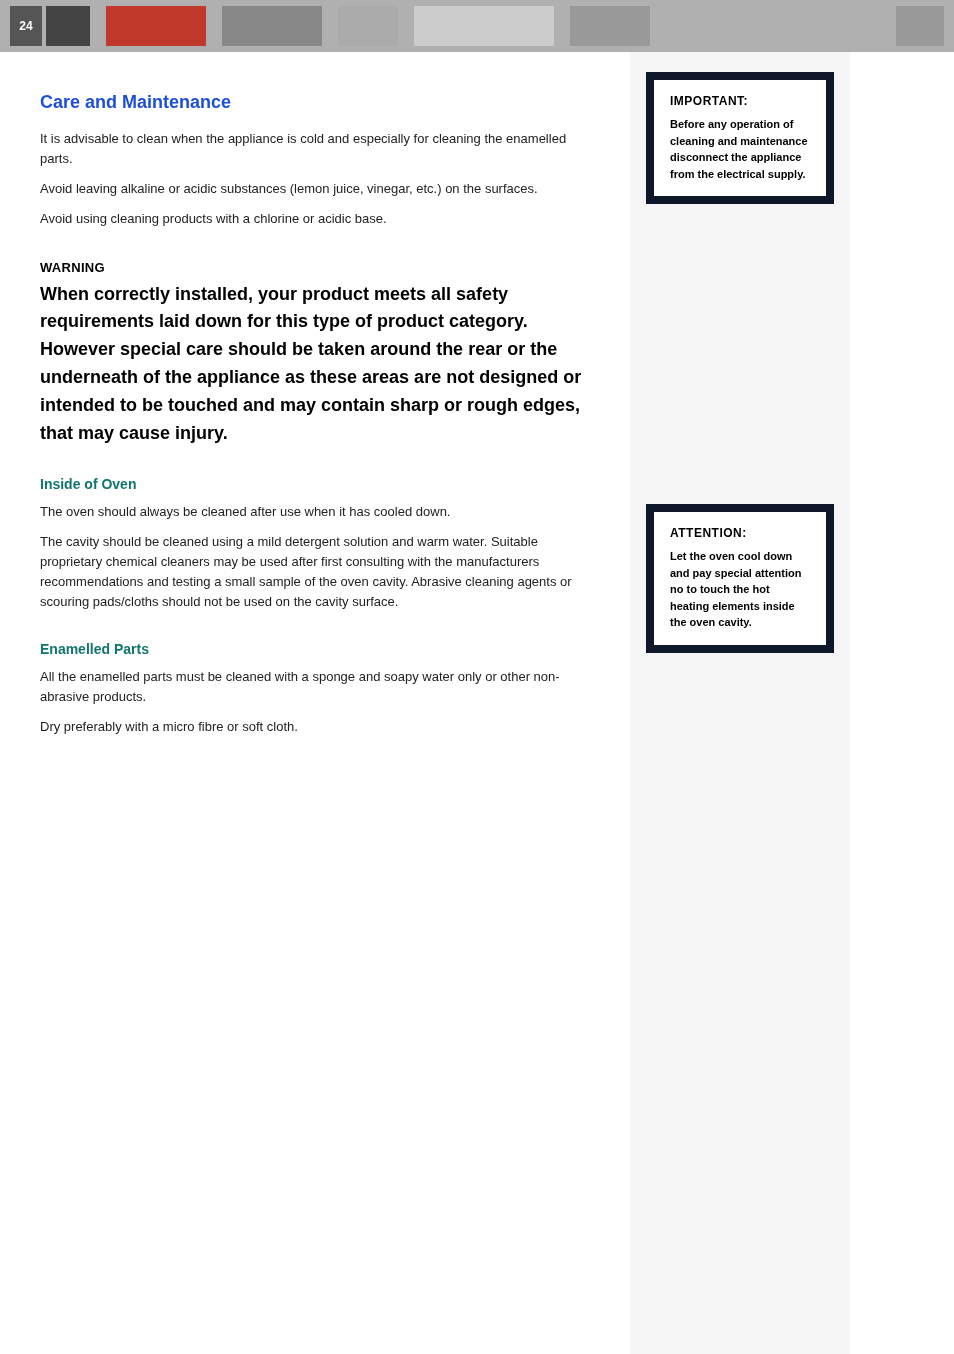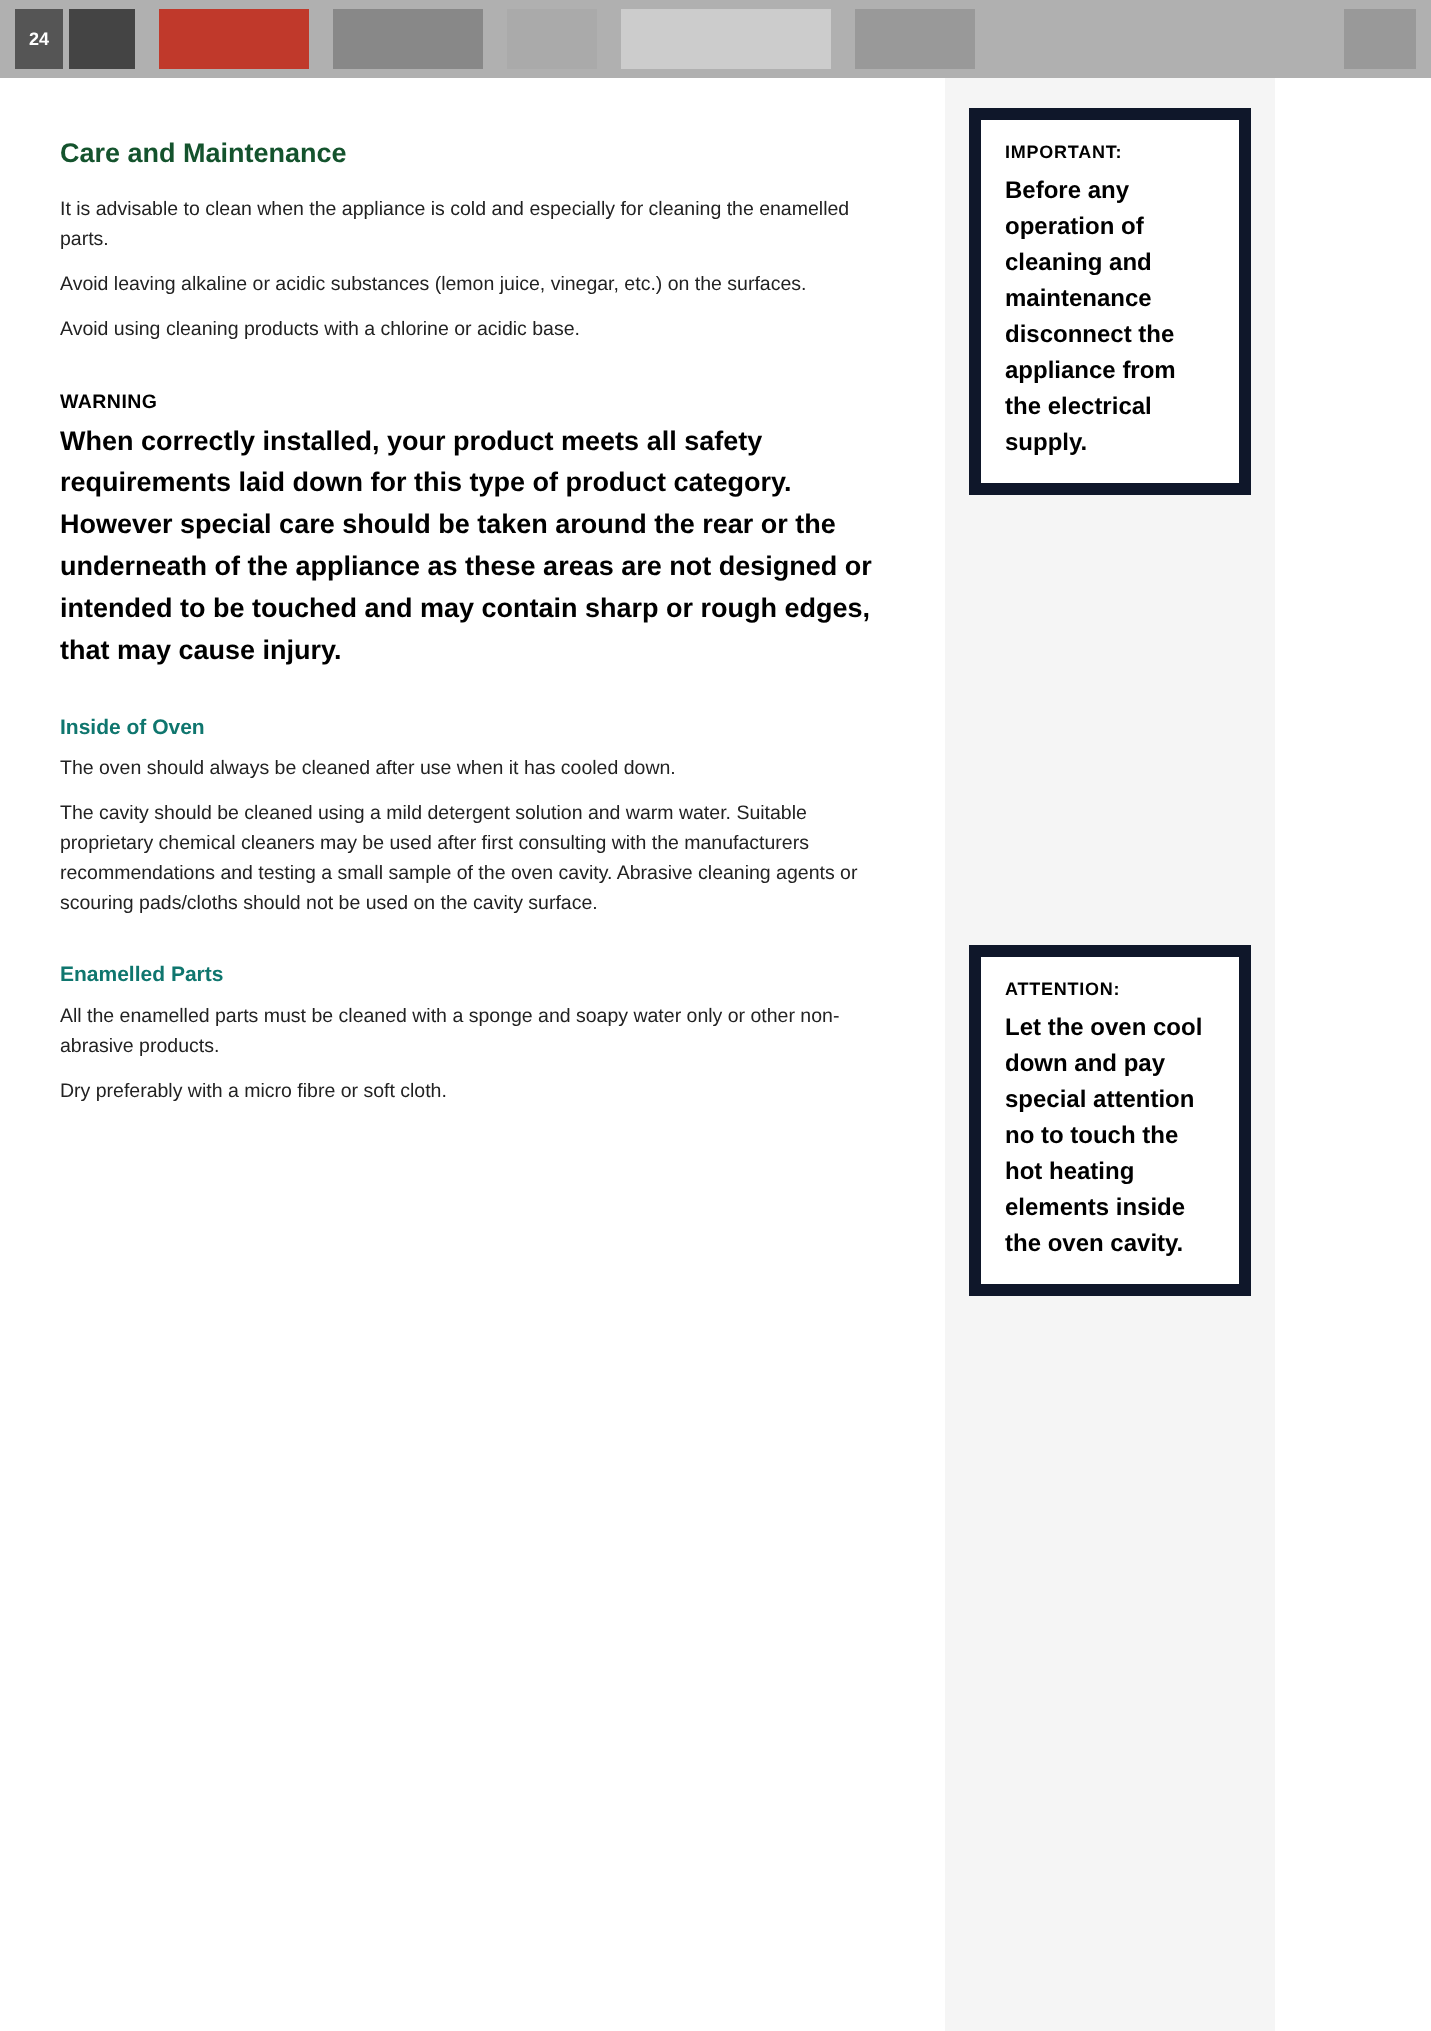--- a/index.html
+++ b/index.html
@@ -91,32 +91,32 @@
     .sidebar-box-title {
       font-size: 12px;
       font-weight: bold;
       color: #000000;
       letter-spacing: 0.5px;
       margin-bottom: 8px;
       font-family: Arial, Helvetica, sans-serif;
     }
 
     .sidebar-box-text {
-      font-size: 16px;
+      font-size: 11px;
       font-weight: bold;
       color: #000000;
       line-height: 1.5;
       font-family: Arial, Helvetica, sans-serif;
     }
 
     
     .section-title {
       font-size: 18px;
       font-weight: bold;
-      color: #14532d;
+      color: #1d4ed8;
       margin-bottom: 16px;
       font-family: Arial, Helvetica, sans-serif;
     }
 
     .subsection-title {
       font-size: 14px;
       font-weight: bold;
       color: #0f766e;
       margin-bottom: 10px;
       font-family: Arial, Helvetica, sans-serif;

